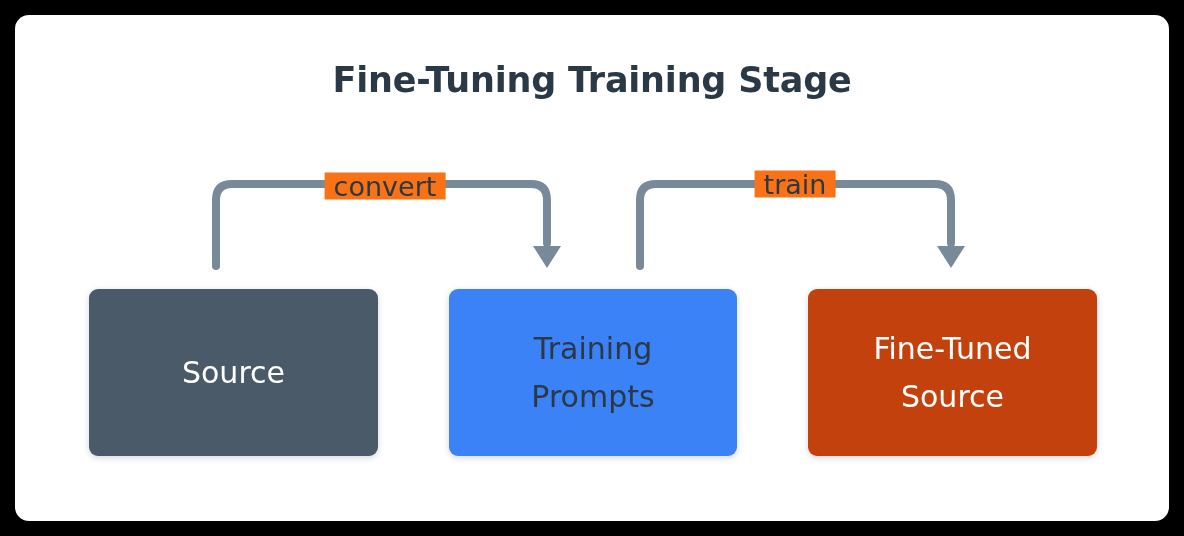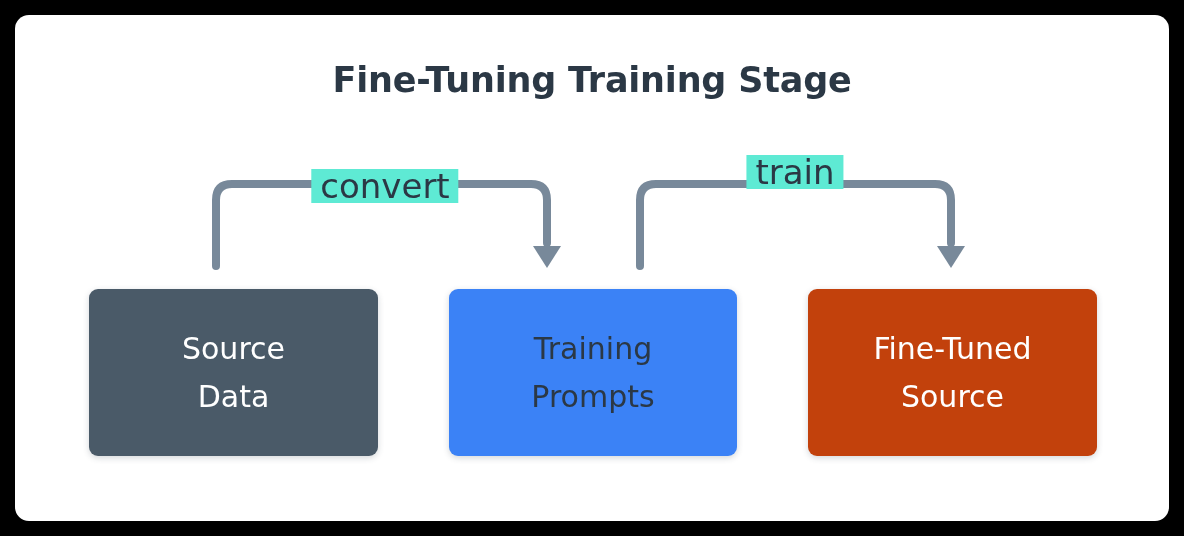--- a/index.html
+++ b/index.html
@@ -50,31 +50,31 @@
     position: absolute;
     left: 0;
     top: 0;
     width: 1184px;
     height: 536px;
     pointer-events: none;
   }
 
   .edge-label {
     position: absolute;
-    font-size: 34px;
+    font-size: 27px;
     font-weight: normal;
     color: #2b3845;
     white-space: nowrap;
     transform: translate(-50%, -50%);
-    background: #5eead4;
+    background: #f97316;
     padding: 0 9px;
     line-height: 1;
   }
   .edge-label-convert { left: 385px; top: 186px; }
-  .edge-label-train   { left: 795px; top: 172px; }
+  .edge-label-train   { left: 795px; top: 184px; }
 
   
   .node {
     position: absolute;
     top: 281px;
     height: 167px;
     border-radius: 9px;
     display: flex;
     flex-direction: column;
     align-items: center;
@@ -128,21 +128,20 @@
       <polygon points="951,268 937,246 965,246" fill="#78899a"></polygon>
     </g>
   </svg>
 
   <div class="edge-label edge-label-convert">convert</div>
 
   <div class="edge-label edge-label-train">train</div>
 
   <div class="node node-source-data">
     <span class="node-line">Source</span>
-    <span class="node-line">Data</span>
   </div>
 
   <div class="node node-training-prompts">
     <span class="node-line">Training</span>
     <span class="node-line">Prompts</span>
   </div>
 
   <div class="node node-fine-tuned-model">
     <span class="node-line">Fine-Tuned</span>
     <span class="node-line">Source</span>

